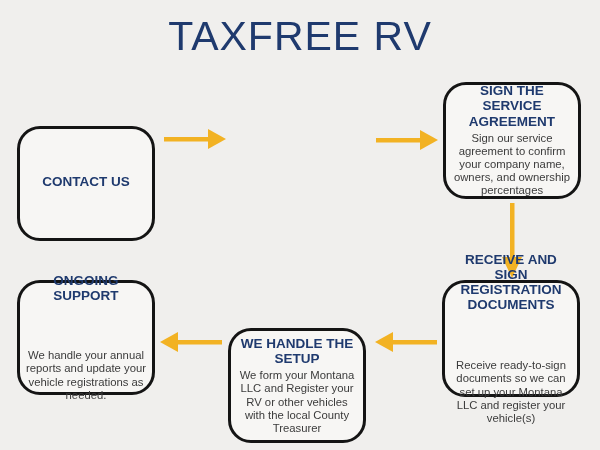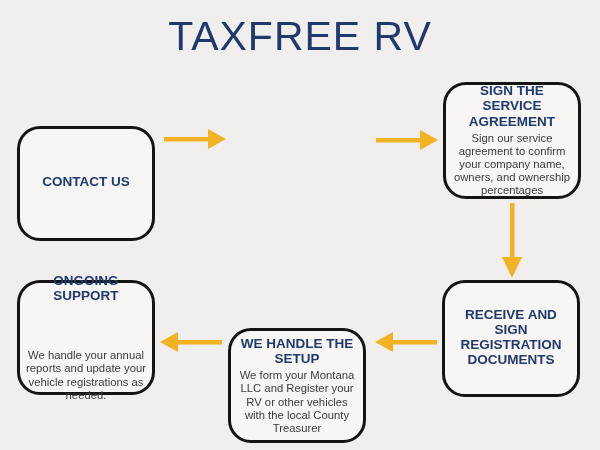--- a/index.html
+++ b/index.html
@@ -100,20 +100,21 @@
     <div class="box-body">Sign our service agreement to confirm your company name, owners, and ownership percentages</div>
   </div>
 
   <svg class="arrow arrow-3" width="26" height="76" viewBox="0 0 26 76">
     <rect class="shaft" x="11" y="0" width="4.5" height="58"></rect>
     <polygon class="head" points="3,54 23,54 13,75"></polygon>
   </svg>
 
   <div class="step-box pos-4">
     <div class="box-title">RECEIVE AND SIGN REGISTRATION DOCUMENTS</div>
+    <div class="box-body">Receive ready-to-sign documents so we can set up your Montana LLC and register your vehicle(s)</div>
   </div>
 
   <svg class="arrow arrow-4" width="62" height="26" viewBox="0 0 62 26">
     <rect class="shaft" x="15" y="11" width="47" height="4.5"></rect>
     <polygon class="head" points="18,3 0,13 18,23"></polygon>
   </svg>
 
   <div class="step-box pos-5">
     <div class="box-title">WE HANDLE THE SETUP</div>
     <div class="box-body">We form your Montana LLC and Register your RV or other vehicles with the local County Treasurer</div>

